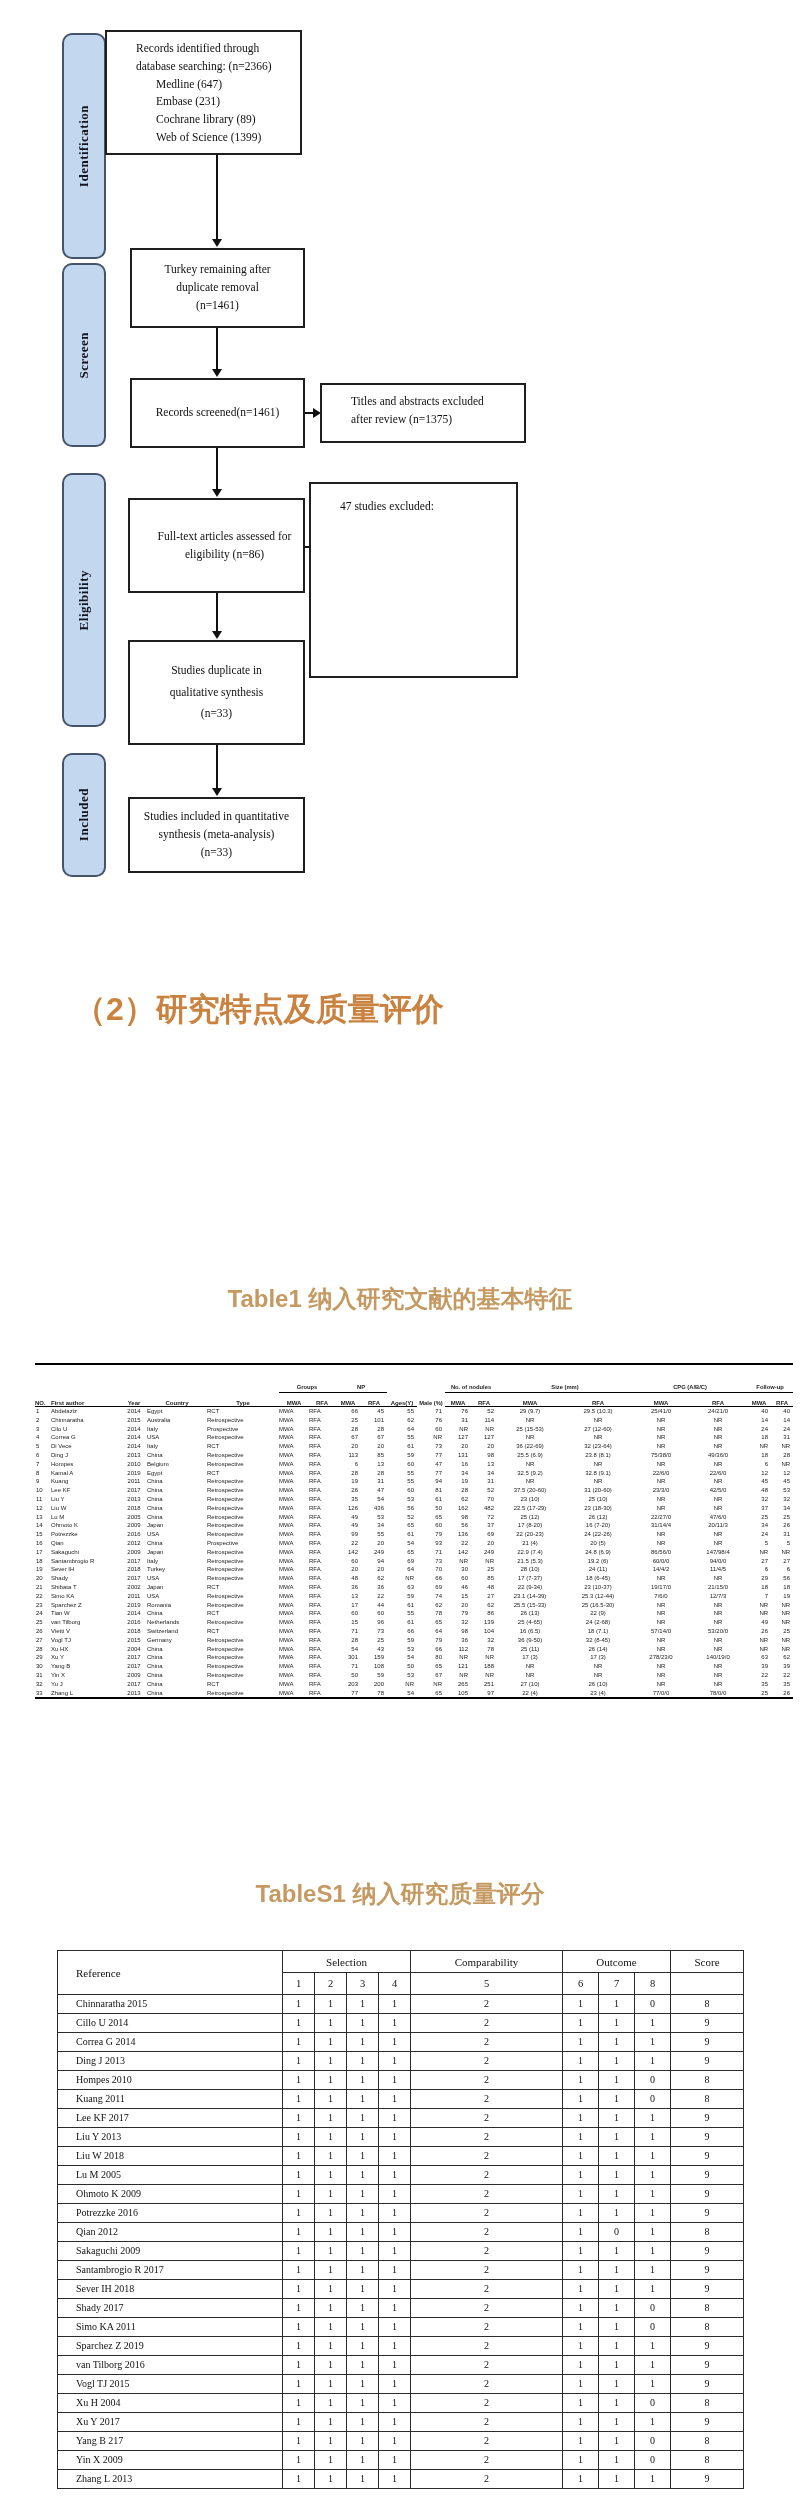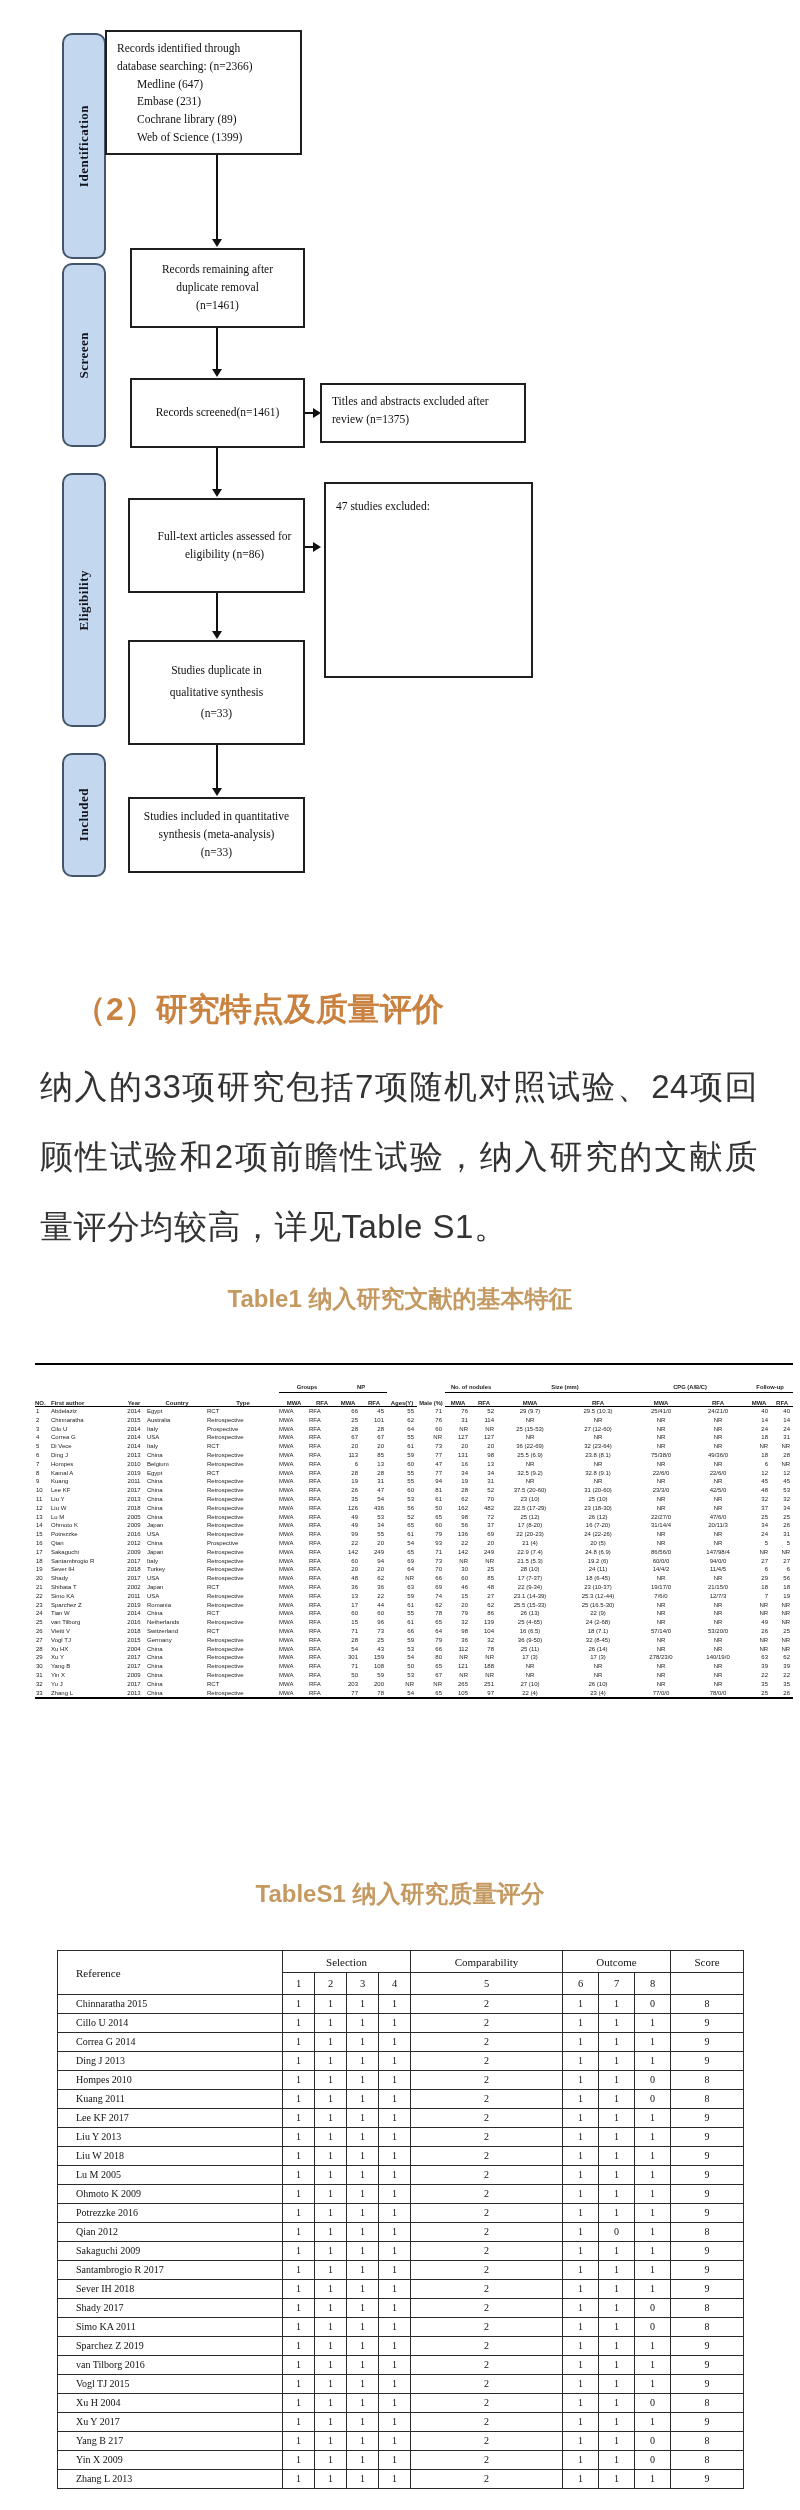--- a/index.html
+++ b/index.html
@@ -8,21 +8,21 @@
 
   
   .diagram{position:absolute;left:0;top:0;width:800px;height:900px;}
   .stage{position:absolute;left:62px;width:40px;background:#c3d7ee;border:2px solid #44546a;
          border-radius:10px;display:flex;align-items:center;justify-content:center;
          font-family:"Liberation Serif",serif;font-weight:bold;font-size:13px;color:#14141f;}
   .stage span{writing-mode:vertical-rl;transform:rotate(180deg);letter-spacing:.5px;}
   .fbox{position:absolute;background:#fff;border:2px solid #1f1f1f;color:#101010;
         font-family:"Liberation Serif",serif;font-size:11.5px;line-height:1.55;box-sizing:border-box;}
   .fbox.center{display:flex;flex-direction:column;align-items:center;justify-content:center;text-align:center;}
-  .fbox .pad{padding:6px 8px;}
+  .fbox .pad{padding:6px 8px;margin-left:19px;}
   .indent div{padding-left:20px;}
   .arrow-v{position:absolute;width:2px;background:#111;}
   .arrow-v::after{content:"";position:absolute;bottom:-7px;left:-4px;
                   border:5px solid transparent;border-bottom:none;border-top:8px solid #111;}
   .arrow-h{position:absolute;height:2px;background:#111;}
   .arrow-h::after{content:"";position:absolute;right:-7px;top:-4px;
                   border:5px solid transparent;border-right:none;border-left:8px solid #111;}
 
   
   .sec-heading{position:absolute;left:74px;top:988px;width:680px;
@@ -95,21 +95,21 @@
             <div>Cochrane library (89)</div>
             <div>Web of Science (1399)</div>
           </div>
       </div>
     </div>
 
     <div class="arrow-v" style="left:216px;top:155px;height:85px;"></div>
 
     <div class="fbox center" style="left:130px;top:248px;width:175px;height:80px;">
       <div>
-          <div>Records remaining after</div>
+          <div>Turkey remaining after</div>
           <div>duplicate removal</div>
           <div>(n=1461)</div>
         </div>
     </div>
 
     <div class="arrow-v" style="left:216px;top:328px;height:42px;"></div>
 
     <div class="fbox center" style="left:130px;top:378px;width:175px;height:70px;">
       <div>Records screened(n=1461)</div>
     </div>
@@ -124,21 +124,21 @@
 
     <div class="fbox center" style="left:128px;top:498px;width:177px;height:95px;padding-left:16px;">
       <div>
           <div>Full-text articles assessed for</div>
           <div>eligibility  (n=86)</div>
         </div>
     </div>
 
     <div class="arrow-h" style="left:305px;top:546px;width:9px;"></div>
 
-    <div class="fbox" style="left:324px;top:482px;width:209px;height:196px;">
+    <div class="fbox" style="left:309px;top:482px;width:209px;height:196px;">
       <div class="pad" style="padding:12px 6px 0 10px;line-height:1.85;">
         <div>47 studies excluded:</div>
       </div>
     </div>
 
     <div class="arrow-v" style="left:216px;top:593px;height:39px;"></div>
 
     <div class="fbox center" style="left:128px;top:640px;width:177px;height:105px;">
       <div style="line-height:1.9;">
           <div>Studies duplicate in</div>
@@ -152,21 +152,20 @@
     <div class="fbox center" style="left:128px;top:797px;width:177px;height:76px;">
       <div>
           <div>Studies included in quantitative</div>
           <div>synthesis (meta-analysis)</div>
           <div>(n=33)</div>
         </div>
     </div>
   </div>
 
   <div class="sec-heading">（2）研究特点及质量评价</div>
-  <div class="sec-para">纳入的33项研究包括7项随机对照试验、24项回顾性试验和2项前瞻性试验，纳入研究的文献质量评分均较高，详见Table S1。</div>
 
   <div class="tbl-caption" style="top:1283px;">Table1 纳入研究文献的基本特征</div>
 
   <div class="t1wrap">
     <table id="t1">
       <colgroup>
         <col style="width:16px">
           <col style="width:70px">
           <col style="width:26px">
           <col style="width:60px">

